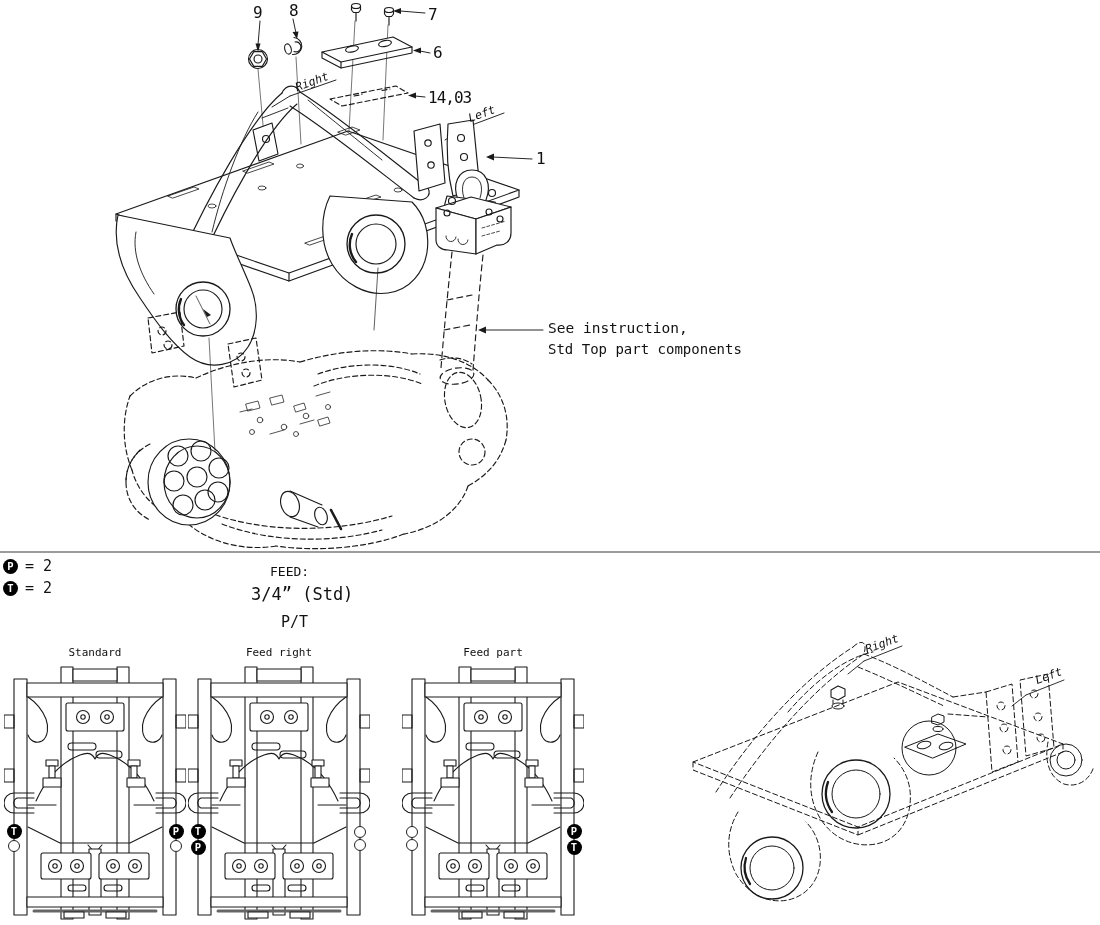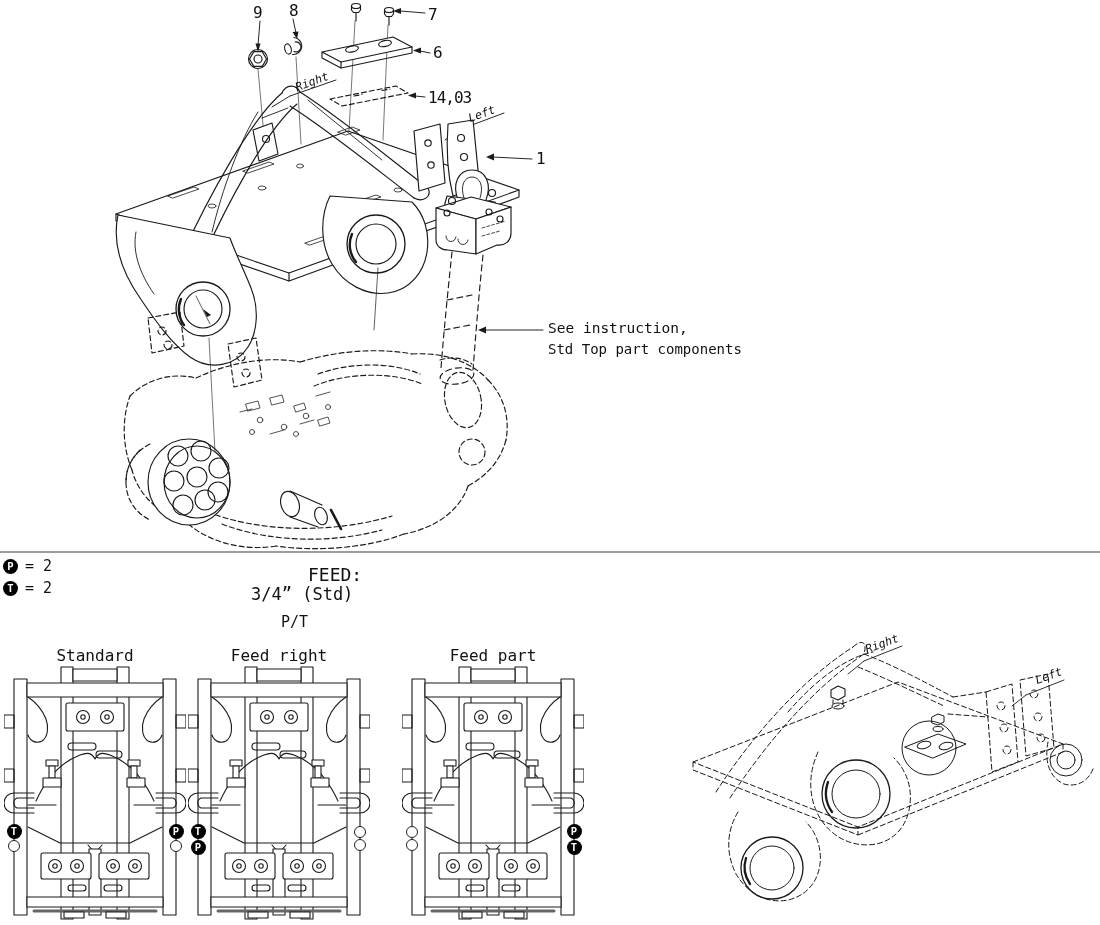--- a/index.html
+++ b/index.html
@@ -12,25 +12,25 @@
           transform:rotate(-20deg);transform-origin:left bottom;}
   .note1{font-size:14.5px;white-space:nowrap;}
   .note2{font-size:14px;white-space:nowrap;text-align:center;}
   .divider{height:2px;background:#9c9c9c;}
   .legend-row{display:flex;align-items:center;gap:7px;font-size:15px;}
   .badge{width:15px;height:15px;border-radius:50%;background:#000;color:#fff;
          font-size:10.5px;font-weight:bold;display:flex;align-items:center;
          justify-content:center;line-height:1;}
   .ring{width:10px;height:10px;border-radius:50%;border:1.7px solid #222;background:#fff;}
   .slot{position:absolute;width:16px;display:flex;flex-direction:column;align-items:center;gap:1px;}
-  .feed-h{font-size:18px;white-space:nowrap;margin-left:38px;}
+  .feed-h{font-size:13px;white-space:nowrap;}
   .feed-s{font-size:17px;white-space:nowrap;}
   .feed-pt{font-size:15px;white-space:nowrap;}
   .view{position:absolute;top:646px;width:186px;height:278px;}
-  .view-label{font-size:16px;text-align:center;width:182px;white-space:nowrap;}
+  .view-label{font-size:11px;text-align:center;width:182px;white-space:nowrap;}
   .view-svg{position:absolute;left:0;top:19px;}
 </style>
 </head>
 <body>
 
 <svg width="600" height="552" viewBox="0 0 600 552" style="left:0;top:0">
   <g stroke="#1a1a1a" fill="none" stroke-width="1.15" stroke-linecap="round" stroke-linejoin="round">
 
     <g>
       <ellipse cx="356" cy="6" rx="4.5" ry="2.5"></ellipse>

